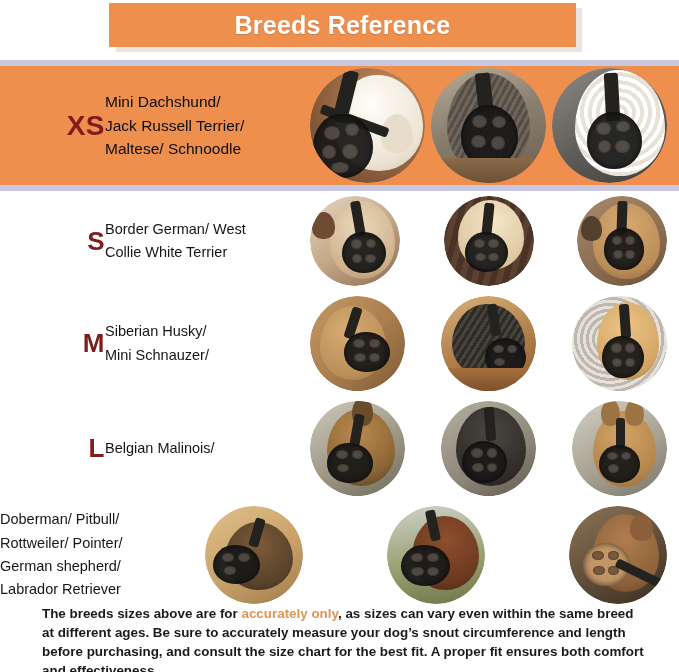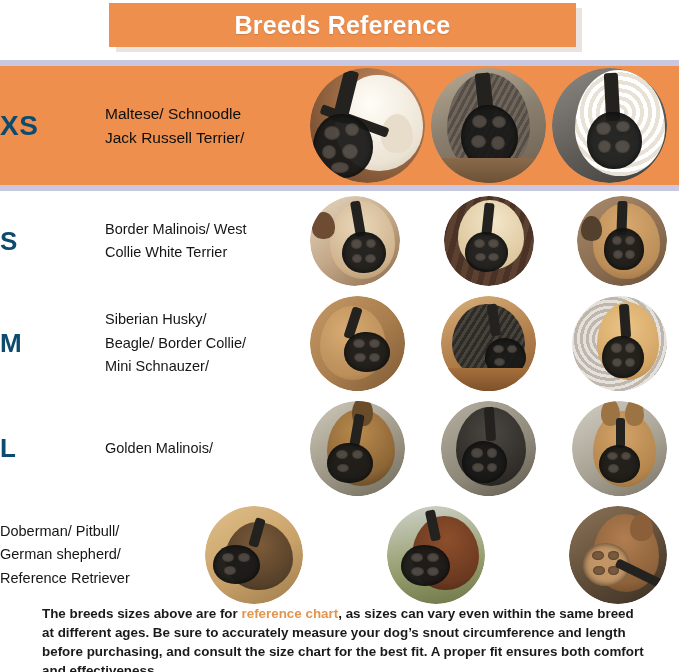--- a/index.html
+++ b/index.html
@@ -74,24 +74,24 @@
   }
   .row-xs { height: 131px; }
   .row-s  { height: 100px; }
   .row-m  { height: 105px; }
   .row-l  { height: 105px; }
   .row-xl { height: 108px; }
 
   .size-cell {
     width: 105px;
     flex: 0 0 105px;
-    text-align: left;
+    text-align: right;
     font-size: 26px;
     font-weight: bold;
-    color: #0c4a6e;
+    color: #7f1d1d;
     letter-spacing: .5px;
   }
   .breeds-cell {
     width: 195px;
     flex: 0 0 195px;
     font-size: 14.5px;
     line-height: 1.62;
     color: #161616;
     padding-right: 4px;
   }
@@ -185,22 +185,23 @@
   <div class="header-bar">
     <div class="header-title">Breeds Reference</div>
   </div>
 </div>
 
 <div class="rows">
 
   <div class="row row-xs highlight">
     <div class="size-cell">XS</div>
     <div class="breeds-cell">
+      <div>Mini Dachshund/</div>
+      <div>Jack Russell Terrier/</div>
       <div>Maltese/ Schnoodle</div>
-      <div>Jack Russell Terrier/</div>
     </div>
     <div class="photos-cell">
       <div class="photo" style="width:115px;height:115px;">
         <div class="bg" style="background:radial-gradient(circle at 70% 30%, #cf9264 0%, #8d5f3c 60%, #5e3f2a 100%);"></div>
         <div class="dog-head" style="left:22%;top:6%;width:76%;height:84%;background:radial-gradient(circle at 40% 30%, #fffdf7 0%, #ece3d4 70%, #cfc2ae 100%);"></div>
         <div class="ear" style="left:62%;top:40%;width:28%;height:34%;background:#e8ddcb;"></div>
         <div class="strap" style="left:24%;top:2%;width:13%;height:46%;transform:rotate(14deg);"></div>
         <div class="strap" style="left:8%;top:42%;width:62%;height:9%;transform:rotate(20deg);"></div>
         <div class="muzzle" style="left:3%;top:40%;width:52%;height:56%;">
           <span class="hole" style="left:18%;top:18%;width:26%;height:22%;"></span>
@@ -232,21 +233,21 @@
           <span class="hole" style="left:20%;top:50%;width:24%;height:22%;"></span>
           <span class="hole" style="left:52%;top:50%;width:26%;height:22%;"></span>
         </div>
       </div>
     </div>
   </div>
 
   <div class="row row-s">
     <div class="size-cell">S</div>
     <div class="breeds-cell">
-      <div>Border Malinois/ West</div>
+      <div>Border German/ West</div>
       <div>Collie White Terrier</div>
     </div>
     <div class="photos-cell">
       <div class="photo" style="width:90px;height:90px;">
         <div class="bg" style="background:linear-gradient(145deg,#e6d8c2 0%,#c4a888 50%,#8c6c4e 100%);"></div>
         <div class="dog-head" style="left:22%;top:6%;width:72%;height:86%;background:radial-gradient(circle at 45% 32%,#e9d7ba 0%,#cfb28c 70%,#a98a67 100%);"></div>
         <div class="ear" style="left:2%;top:18%;width:26%;height:30%;background:#6e4b33;"></div>
         <div class="strap" style="left:48%;top:6%;width:11%;height:40%;transform:rotate(-10deg);"></div>
         <div class="muzzle" style="left:36%;top:40%;width:48%;height:46%;">
           <span class="hole" style="left:20%;top:18%;width:26%;height:22%;"></span>
@@ -278,21 +279,20 @@
           <span class="hole" style="left:54%;top:52%;width:24%;height:22%;"></span>
         </div>
       </div>
     </div>
   </div>
 
   <div class="row row-m">
     <div class="size-cell">M</div>
     <div class="breeds-cell">
       <div>Siberian Husky/</div>
-      <div>Beagle/ Border Collie/</div>
       <div>Mini Schnauzer/</div>
     </div>
     <div class="photos-cell">
       <div class="photo" style="width:95px;height:95px;">
         <div class="bg" style="background:linear-gradient(135deg,#c49a66 0%,#a87c4c 55%,#7d5a36 100%);"></div>
         <div class="dog-head" style="left:10%;top:10%;width:70%;height:78%;background:radial-gradient(circle at 40% 34%,#d7ab72 0%,#bb8e5a 70%,#96713f 100%);"></div>
         <div class="strap" style="left:40%;top:12%;width:11%;height:34%;transform:rotate(18deg);"></div>
         <div class="muzzle" style="left:36%;top:38%;width:48%;height:42%;">
           <span class="hole" style="left:20%;top:18%;width:26%;height:22%;"></span>
           <span class="hole" style="left:54%;top:18%;width:24%;height:22%;"></span>
@@ -321,21 +321,21 @@
           <span class="hole" style="left:22%;top:52%;width:26%;height:22%;"></span>
           <span class="hole" style="left:54%;top:52%;width:24%;height:22%;"></span>
         </div>
       </div>
     </div>
   </div>
 
   <div class="row row-l">
     <div class="size-cell">L</div>
     <div class="breeds-cell">
-      <div>Golden Malinois/</div>
+      <div>Belgian Malinois/</div>
     </div>
     <div class="photos-cell">
       <div class="photo" style="width:95px;height:95px;">
         <div class="bg" style="background:linear-gradient(150deg,#cfcabc 0%,#9e9786 55%,#6f6a5c 100%);"></div>
         <div class="dog-head" style="left:18%;top:8%;width:72%;height:82%;background:radial-gradient(circle at 45% 30%,#b98a4e 0%,#8d6636 65%,#4d3a22 100%);"></div>
         <div class="ear" style="left:44%;top:-4%;width:22%;height:30%;background:#6a4c2b;"></div>
         <div class="strap" style="left:44%;top:14%;width:10%;height:34%;transform:rotate(10deg);"></div>
         <div class="muzzle" style="left:18%;top:44%;width:48%;height:42%;">
           <span class="hole" style="left:20%;top:18%;width:26%;height:22%;"></span>
           <span class="hole" style="left:54%;top:18%;width:24%;height:22%;"></span>
@@ -364,22 +364,23 @@
           <span class="hole" style="left:54%;top:18%;width:24%;height:22%;"></span>
           <span class="hole" style="left:22%;top:52%;width:26%;height:22%;"></span>
         </div>
       </div>
     </div>
   </div>
 
   <div class="row row-xl">
     <div class="breeds-cell">
       <div>Doberman/ Pitbull/</div>
+      <div>Rottweiler/ Pointer/</div>
       <div>German shepherd/</div>
-      <div>Reference Retriever</div>
+      <div>Labrador Retriever</div>
     </div>
     <div class="photos-cell">
       <div class="photo" style="width:98px;height:98px;">
         <div class="bg" style="background:linear-gradient(150deg,#e0c08a 0%,#c9a169 55%,#9d7c4c 100%);"></div>
         <div class="dog-head" style="left:20%;top:16%;width:70%;height:70%;background:radial-gradient(circle at 50% 34%,#7d5b39 0%,#57412a 70%,#372a1c 100%);"></div>
         <div class="strap" style="left:48%;top:12%;width:10%;height:30%;transform:rotate(16deg);"></div>
         <div class="muzzle" style="left:8%;top:40%;width:48%;height:40%;">
           <span class="hole" style="left:20%;top:20%;width:26%;height:24%;"></span>
           <span class="hole" style="left:54%;top:20%;width:24%;height:22%;"></span>
           <span class="hole" style="left:24%;top:54%;width:26%;height:22%;"></span>
@@ -406,13 +407,13 @@
           <span class="hole" style="left:22%;top:52%;width:26%;height:22%;background:rgba(70,50,34,.6);"></span>
           <span class="hole" style="left:54%;top:52%;width:24%;height:22%;background:rgba(70,50,34,.6);"></span>
         </div>
         <div class="strap" style="left:46%;top:64%;width:52%;height:9%;transform:rotate(26deg);"></div>
       </div>
     </div>
   </div>
 
 </div>
 
-<div class="footer"><span>The breeds sizes above are for </span><span class="hl">reference chart</span><span>, as sizes can vary even within the same breed at different ages. Be sure to accurately measure your dog’s snout circumference and length before purchasing, and consult the size chart for the best fit. A proper fit ensures both comfort and effectiveness.</span></div>
+<div class="footer"><span>The breeds sizes above are for </span><span class="hl">accurately only</span><span>, as sizes can vary even within the same breed at different ages. Be sure to accurately measure your dog’s snout circumference and length before purchasing, and consult the size chart for the best fit. A proper fit ensures both comfort and effectiveness.</span></div>
 
 </body></html>

